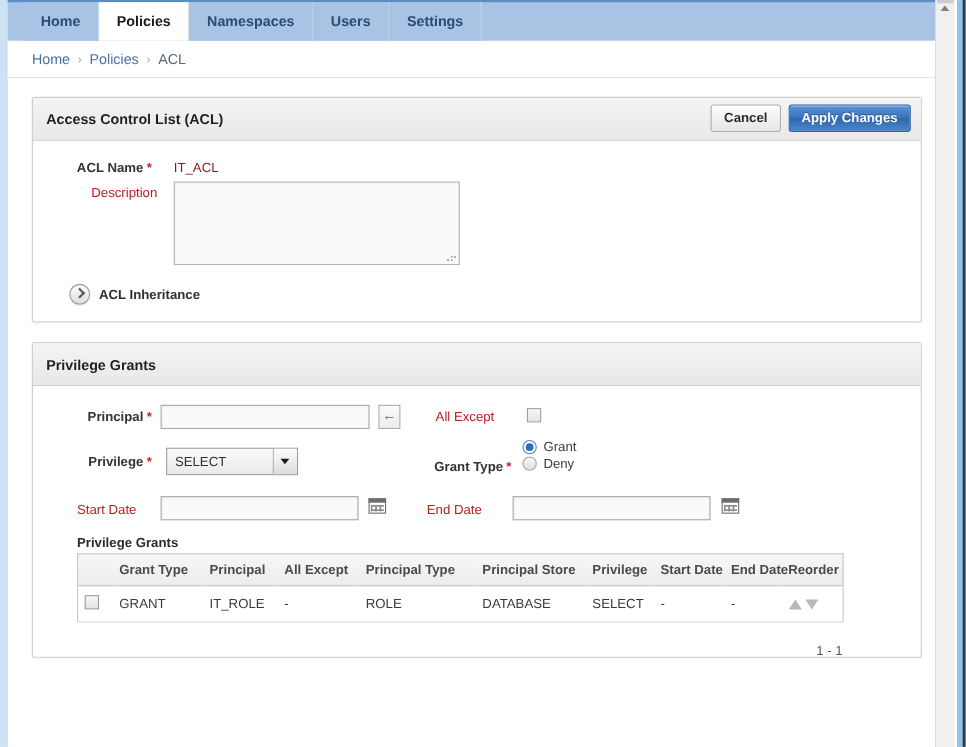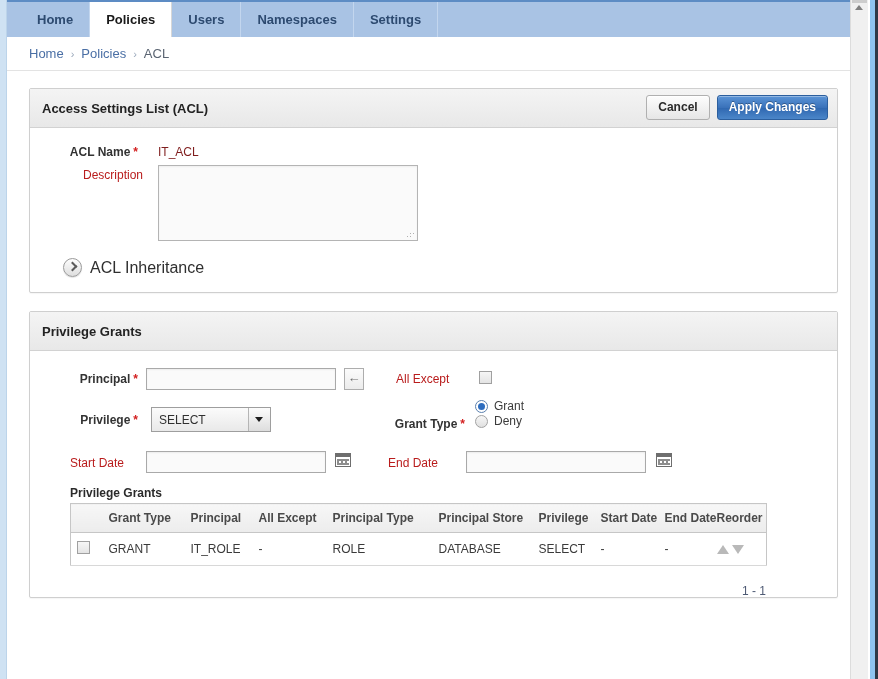--- a/index.html
+++ b/index.html
@@ -272,21 +272,21 @@
     box-shadow: 0 1px 1px rgba(0,0,0,0.12);
   }
   .disc-circle::after {
     content: "";
     position: absolute; left: 5px; top: 4px;
     width: 5px; height: 5px;
     border-top: 2px solid #5a5a5a;
     border-right: 2px solid #5a5a5a;
     transform: rotate(45deg);
   }
-  .disc-label { font-size: 16px; font-weight: normal; color: #2f2f2f; text-align: right; }
+  .disc-label { font-size: 12px; font-weight: bold; color: #2f2f2f; text-align: right; }
 
   
   .picker-btn {
     width: 20px; height: 22px;
     background: linear-gradient(to bottom,#fbfbfb,#ececec);
     border: 1px solid #adadad;
     position: relative;
     cursor: pointer;
     box-sizing: border-box;
   }
@@ -448,42 +448,42 @@
 
     <div class="tabstrip">
       <div class="tabs">
         <div class="tab">
             <span>Home</span>
           </div>
         <div class="tab active">
             <span>Policies</span>
           </div>
         <div class="tab">
-            <span>Users</span>
+            <span>Namespaces</span>
           </div>
         <div class="tab">
-            <span>Namespaces</span>
+            <span>Users</span>
           </div>
         <div class="tab">
             <span>Settings</span>
           </div>
       </div>
     </div>
 
     <div class="breadcrumb">
       <a>Home</a>
       <span class="sep">›</span>
       <a>Policies</a>
       <span class="sep">›</span>
       <span class="cur">ACL</span>
     </div>
 
     <div class="panel" style="margin-top:17px;">
       <div class="panel-head">
-        <div class="panel-title">Access Settings List (ACL)</div>
+        <div class="panel-title">Access Control List (ACL)</div>
         <div class="panel-head-actions">
           <div class="btn btn-secondary">Cancel</div>
           <div class="btn btn-primary">Apply Changes</div>
         </div>
       </div>
 
       <div class="panel-body" style="height:164px;">
 
         <div style="position:absolute; left:18px; top:17px; width:90px; text-align:right;">
           <span class="lbl req">ACL Name</span><span class="star">*</span>

